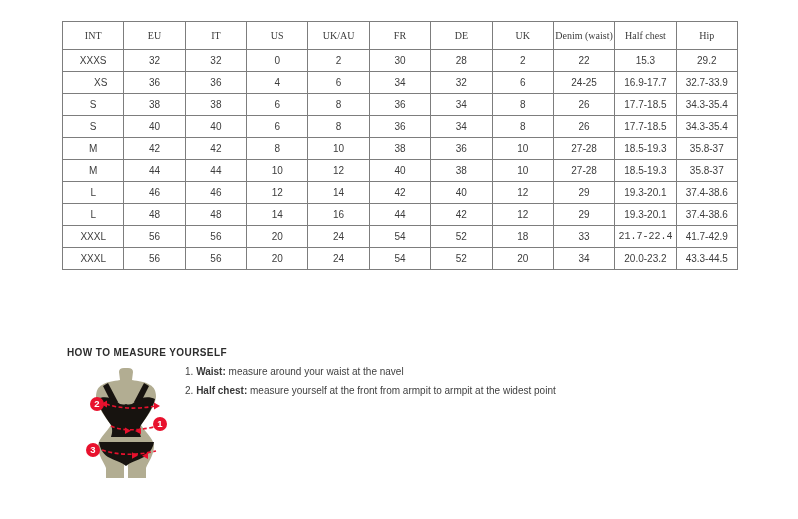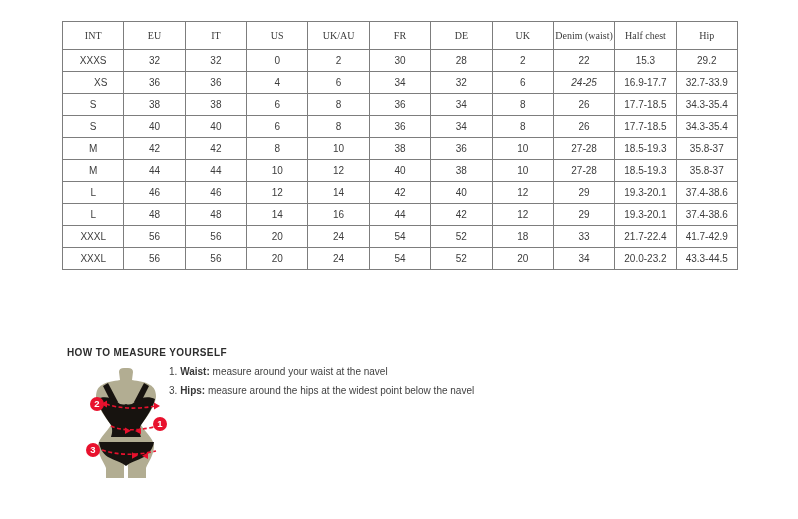--- a/index.html
+++ b/index.html
@@ -39,21 +39,21 @@
     font-size:10px;
     font-weight:700;
     letter-spacing:0.4px;
     color:#2d2d2d;
     text-transform:uppercase;
   }
   .measure-figure {
     position:absolute; left:80px; top:368px;
   }
   .measure-steps {
-    position:absolute; left:169px; top:366px;
+    position:absolute; left:185px; top:366px;
     font-size:10px;
     color:#3f3f3f;
   }
   .measure-step {
     line-height:11px;
     margin:0 0 7.5px 0;
   }
   .measure-step b { font-weight:700; color:#383838; }
 </style>
 </head>
@@ -91,21 +91,21 @@
       </tr>
       <tr>
         <td style="border-color: rgb(125, 125, 125); padding-left: 15px;">XS</td>
         <td style="border-color: rgb(125, 125, 125);">36</td>
         <td style="border-color: rgb(125, 125, 125);">36</td>
         <td style="border-color: rgb(125, 125, 125);">4</td>
         <td style="border-color: rgb(125, 125, 125);">6</td>
         <td style="border-color: rgb(125, 125, 125);">34</td>
         <td style="border-color: rgb(125, 125, 125);">32</td>
         <td style="border-color: rgb(125, 125, 125);">6</td>
-        <td style="border-color: rgb(125, 125, 125); font-style: italic;">24-25</td>
+        <td style="border-color: rgb(125, 125, 125);">24-25</td>
         <td style="border-color: rgb(125, 125, 125);">16.9-17.7</td>
         <td style="border-color: rgb(125, 125, 125);">32.7-33.9</td>
       </tr>
       <tr>
         <td style="border-color: rgb(125, 125, 125);">S</td>
         <td style="border-color: rgb(125, 125, 125);">38</td>
         <td style="border-color: rgb(125, 125, 125);">38</td>
         <td style="border-color: rgb(125, 125, 125);">6</td>
         <td style="border-color: rgb(125, 125, 125);">8</td>
         <td style="border-color: rgb(125, 125, 125);">36</td>
@@ -183,21 +183,21 @@
       <tr>
         <td style="border-color: rgb(125, 125, 125);">XXXL</td>
         <td style="border-color: rgb(125, 125, 125);">56</td>
         <td style="border-color: rgb(125, 125, 125);">56</td>
         <td style="border-color: rgb(125, 125, 125);">20</td>
         <td style="border-color: rgb(125, 125, 125);">24</td>
         <td style="border-color: rgb(125, 125, 125);">54</td>
         <td style="border-color: rgb(125, 125, 125);">52</td>
         <td style="border-color: rgb(125, 125, 125);">18</td>
         <td style="border-color: rgb(125, 125, 125);">33</td>
-        <td style="border-color: rgb(125, 125, 125);">21.7-22.4</td>
+        <td style="border-color: rgb(125, 125, 125); font-family: Liberation Mono, monospace;">21.7-22.4</td>
         <td style="border-color: rgb(125, 125, 125);">41.7-42.9</td>
       </tr>
       <tr>
         <td style="border-color: rgb(125, 125, 125);">XXXL</td>
         <td style="border-color: rgb(125, 125, 125);">56</td>
         <td style="border-color: rgb(125, 125, 125);">56</td>
         <td style="border-color: rgb(125, 125, 125);">20</td>
         <td style="border-color: rgb(125, 125, 125);">24</td>
         <td style="border-color: rgb(125, 125, 125);">54</td>
         <td style="border-color: rgb(125, 125, 125);">52</td>
@@ -278,14 +278,14 @@
     <text x="80" y="59.4" text-anchor="middle" font-size="9.5" font-weight="bold" fill="#ffffff">1</text>
   </g>
   <g>
     <circle cx="13" cy="82" r="7" fill="var(--accent,#e8112d)"></circle>
     <text x="13" y="85.4" text-anchor="middle" font-size="9.5" font-weight="bold" fill="#ffffff">3</text>
   </g>
 </svg>
 
 <div class="measure-steps">
     <div class="measure-step"><span>1.</span> <b>Waist:</b> <span>measure around your waist at the navel</span></div>
-    <div class="measure-step"><span>3.</span> <b>Hips:</b> <span>measure around the hips at the widest point below the navel</span></div>
+    <div class="measure-step"><span>2.</span> <b>Half chest:</b> <span>measure yourself at the front from armpit to armpit at the widest point</span></div>
   </div>
 
 </body></html>

